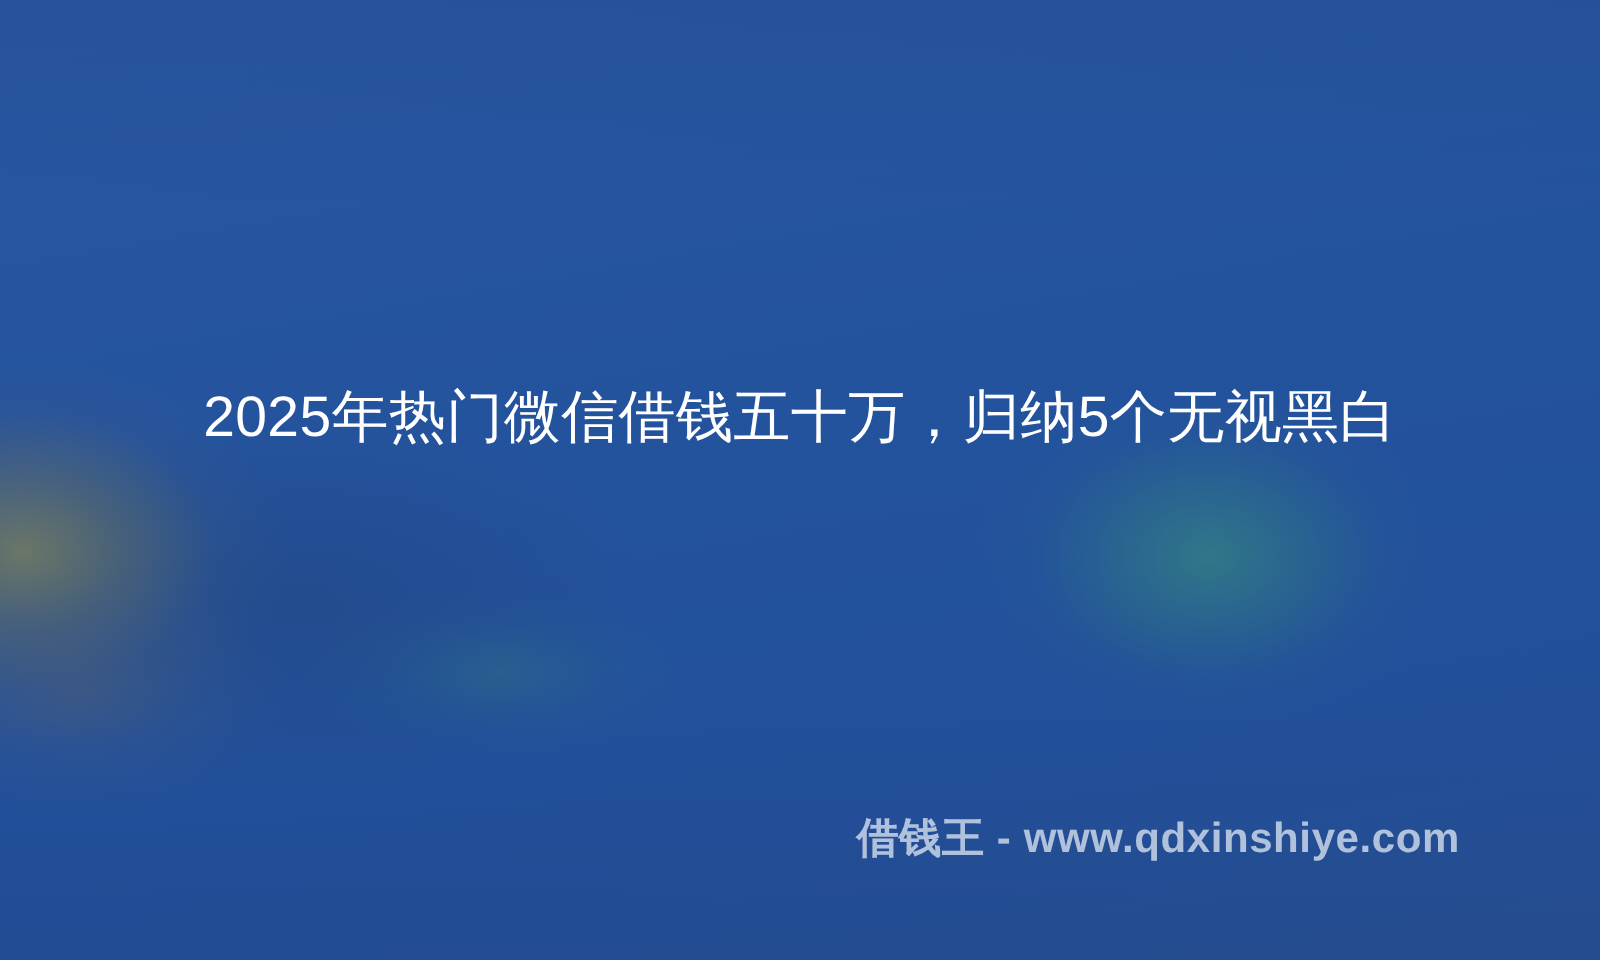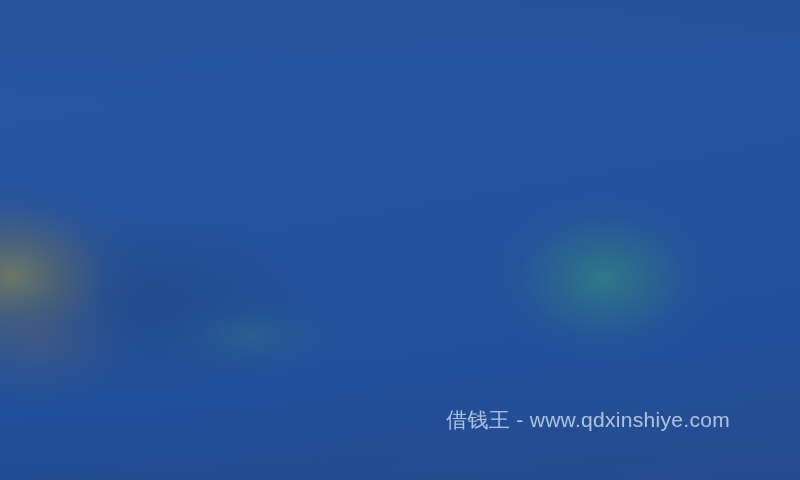--- a/index.html
+++ b/index.html
@@ -85,38 +85,39 @@
   }
 
   
   #watermark {
     position: absolute;
     right: 70px;
     top: 406px;
     z-index: 5;
     color: rgba(232,238,248,0.72);
     font-size: 21px;
-    font-weight: 400;
+    font-weight: 700;
     line-height: 28px;
     letter-spacing: 0.3px;
     white-space: nowrap;
     margin-left: 9px;
   }
 </style>
 </head>
 <body>
 
 <div id="stage">
 
   <div class="bg-layer" id="bg-base"></div>
   <div class="bg-layer" id="bg-blob-dim"></div>
   <div class="bg-layer" id="bg-blob-olive"></div>
   <div class="bg-layer" id="bg-blob-slate"></div>
   <div class="bg-layer" id="bg-blob-teal"></div>
   <div class="bg-layer" id="bg-blob-teal2"></div>
   <div class="bg-layer" id="bg-vignette"></div>
 
   <div id="title-block">
+    <span class="title-line">2025年热门微信借钱五十万，归纳5个无视黑白</span>
   </div>
 
   <div id="watermark">借钱王 - www.qdxinshiye.com</div>
 
 </div>
 
 </body></html>

